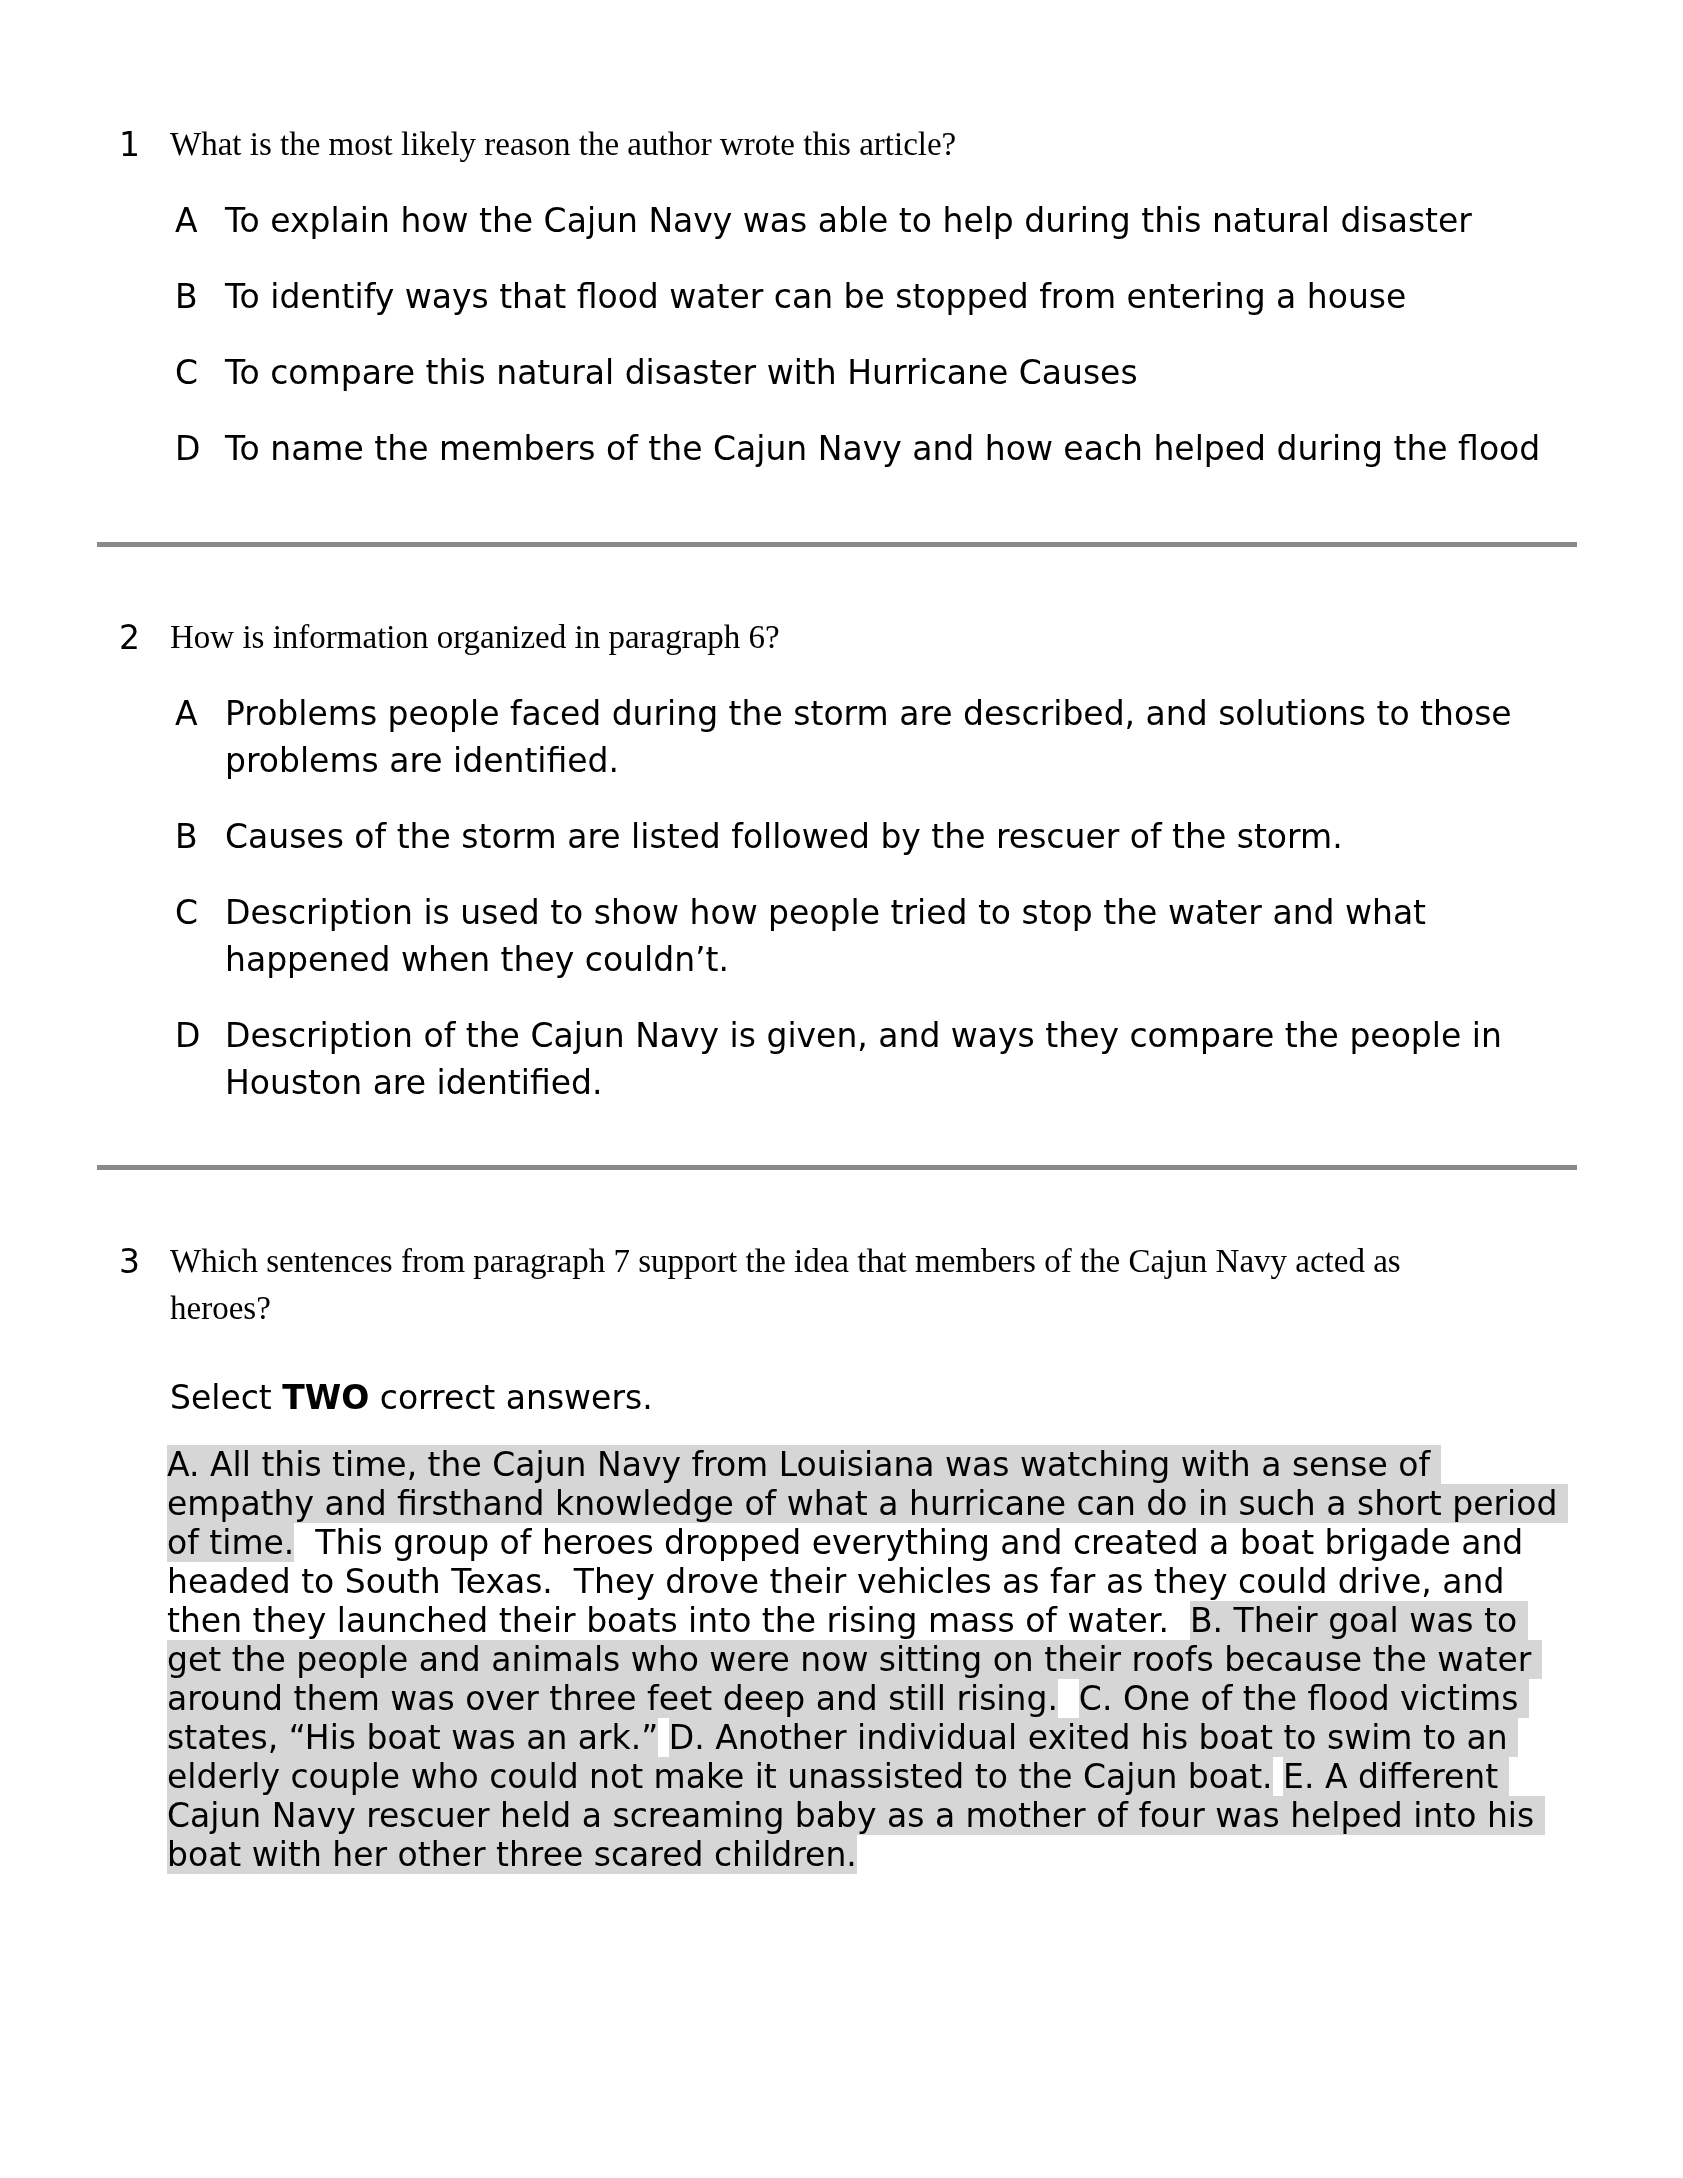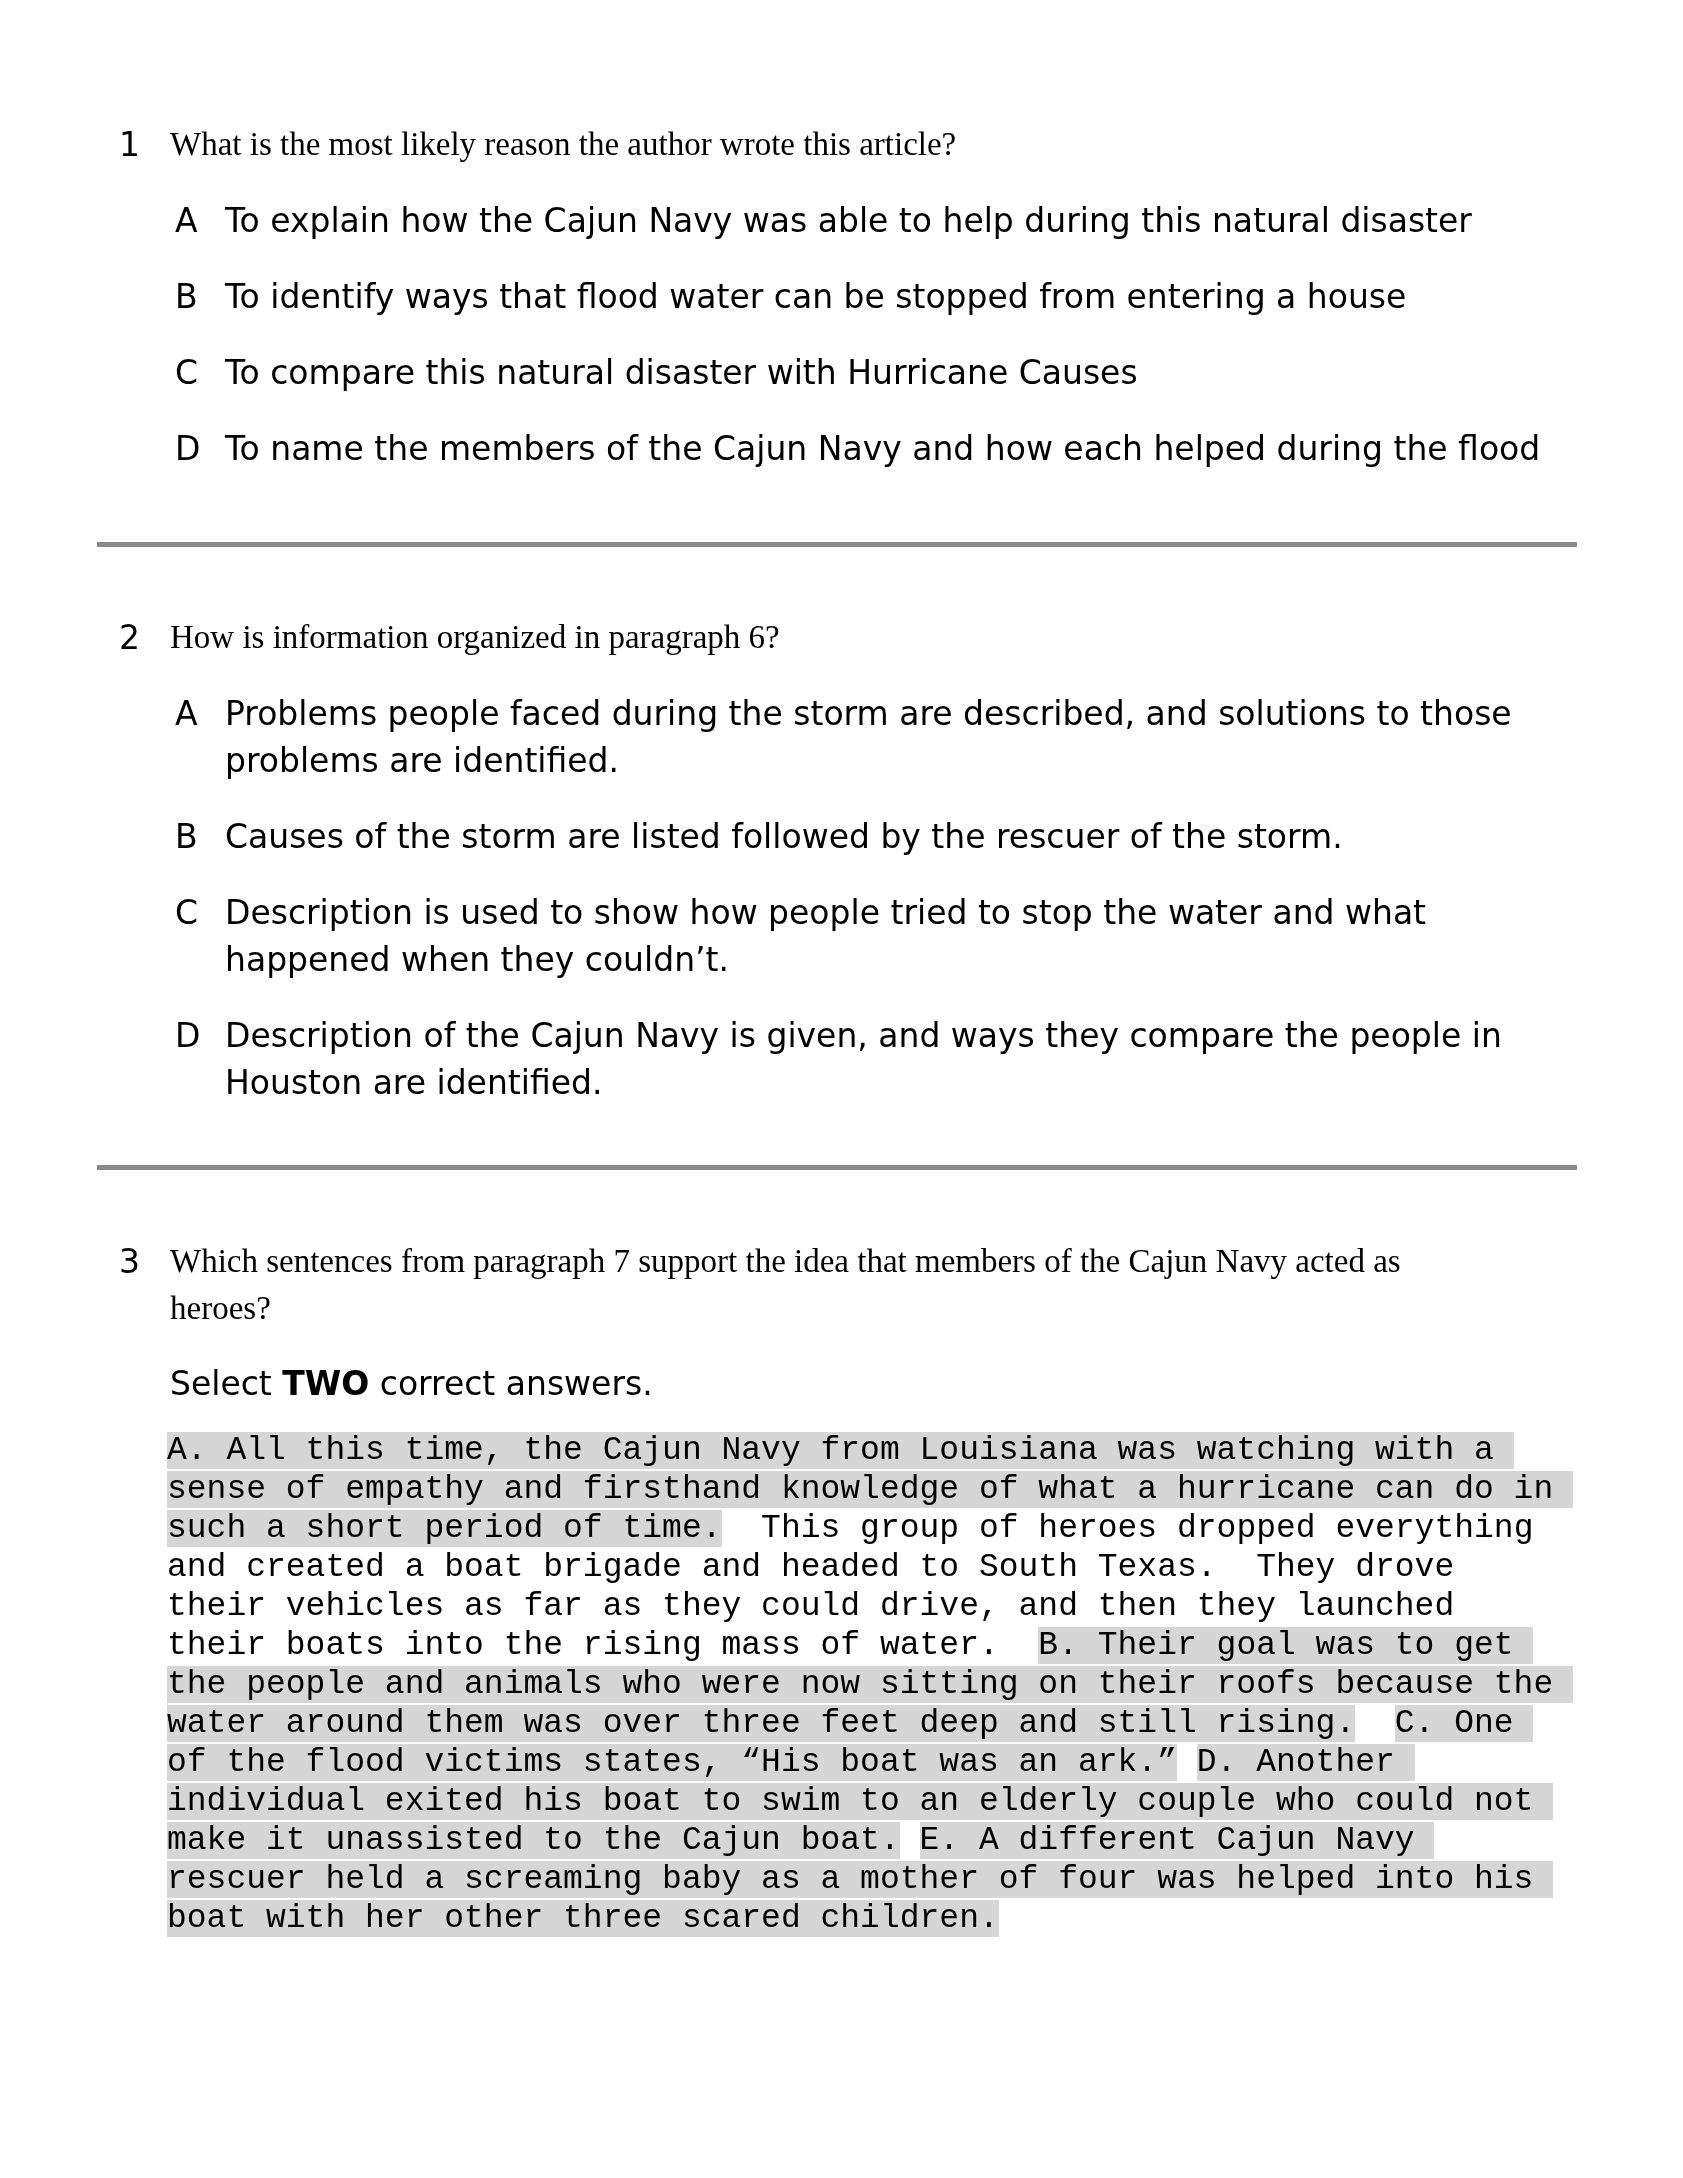--- a/index.html
+++ b/index.html
@@ -36,28 +36,27 @@
   .opt-text { flex: 1; }
   .divider {
     position: absolute;
     left: 97px;
     width: 1480px;
     height: 5px;
     background: var(--divider);
   }
   .divider-1 { top: 542px; }
   .divider-2 { top: 1165px; }
-  .select-row { margin: 28px 0 0 51px; }
+  .select-row { margin: 42px 0 0 51px; }
   .select-row .bold { font-weight: bold; }
   .passage {
     margin: 24px 8px 0 48px;
     width: 1398px;
     line-height: 39px;
     white-space: pre-wrap;
-    font-family: Liberation Mono, monospace;
   }
   .passage .hl { background: var(--hl); }
   .footer {
     position: absolute;
     top: 2022px;
     left: 0;
     width: 1683px;
     text-align: center;
     font-size: 31px;
     line-height: 38px;

